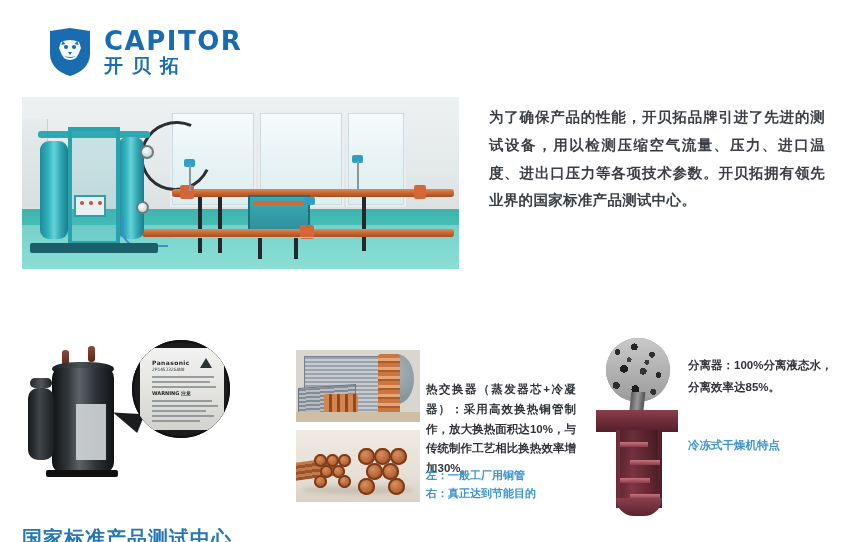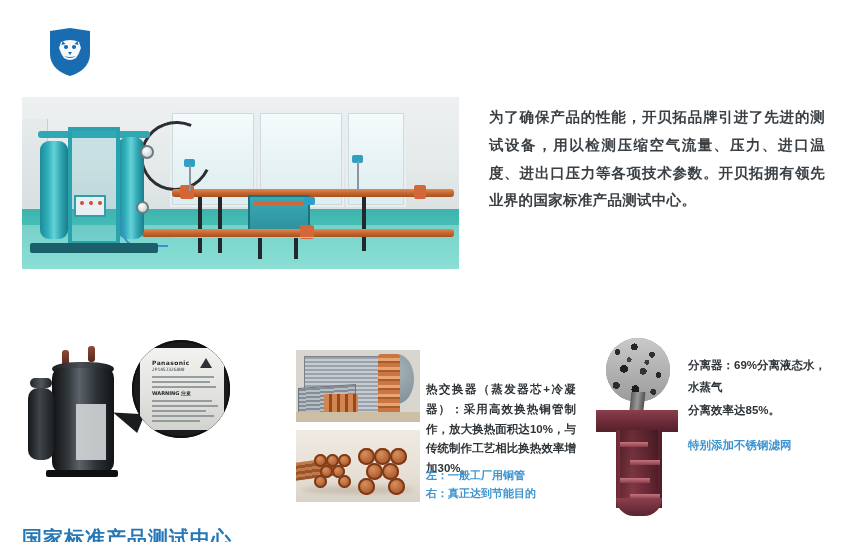--- a/index.html
+++ b/index.html
@@ -491,20 +491,24 @@
         </g>
         <g fill="#1a6cb0">
           <circle cx="18" cy="19" r="2.1"></circle>
           <circle cx="26" cy="19" r="2.1"></circle>
           <path d="M20 24 h4 l-2 3 Z"></path>
           <path d="M14.5 13 l3 3 -4 1 Z"></path>
           <path d="M29.5 13 l-3 3 4 1 Z"></path>
           <path d="M16 28 q6 4 12 0 q-6 2 -12 0 Z"></path>
         </g>
       </svg>
+    </div>
+    <div class="logo-words">
+      <div class="logo-latin">CAPITOR</div>
+      <div class="logo-cn">开贝拓</div>
     </div>
   </div>
 
   <div class="factory-photo">
     <div class="fp-layer fp-wall"></div>
     <div class="fp-layer fp-door"></div>
     <div class="fp-layer fp-window fp-w1"></div>
     <div class="fp-layer fp-window fp-w2"></div>
     <div class="fp-layer fp-window fp-w3"></div>
     <div class="fp-layer fp-floor"></div>
@@ -628,22 +632,21 @@
       <div class="sep-body"></div>
       <div class="sep-cavity"></div>
       <div class="sep-baffle sep-b1"></div>
       <div class="sep-baffle sep-b2"></div>
       <div class="sep-baffle sep-b3"></div>
       <div class="sep-baffle sep-b4"></div>
       <div class="sep-bottom"></div>
     </div>
 
     <div class="sep-text">
-      <div>分离器：69%分离液态水，</div>
-      <div>水蒸气</div>
+      <div>分离器：100%分离液态水，</div>
       <div>分离效率达85%。</div>
     </div>
-    <div class="sep-blue">特别添加不锈钢滤网</div>
+    <div class="sep-blue">冷冻式干燥机特点</div>
   </div>
 
   <div class="next-heading">国家标准产品测试中心</div>
 
 </div>
 
 </body></html>

